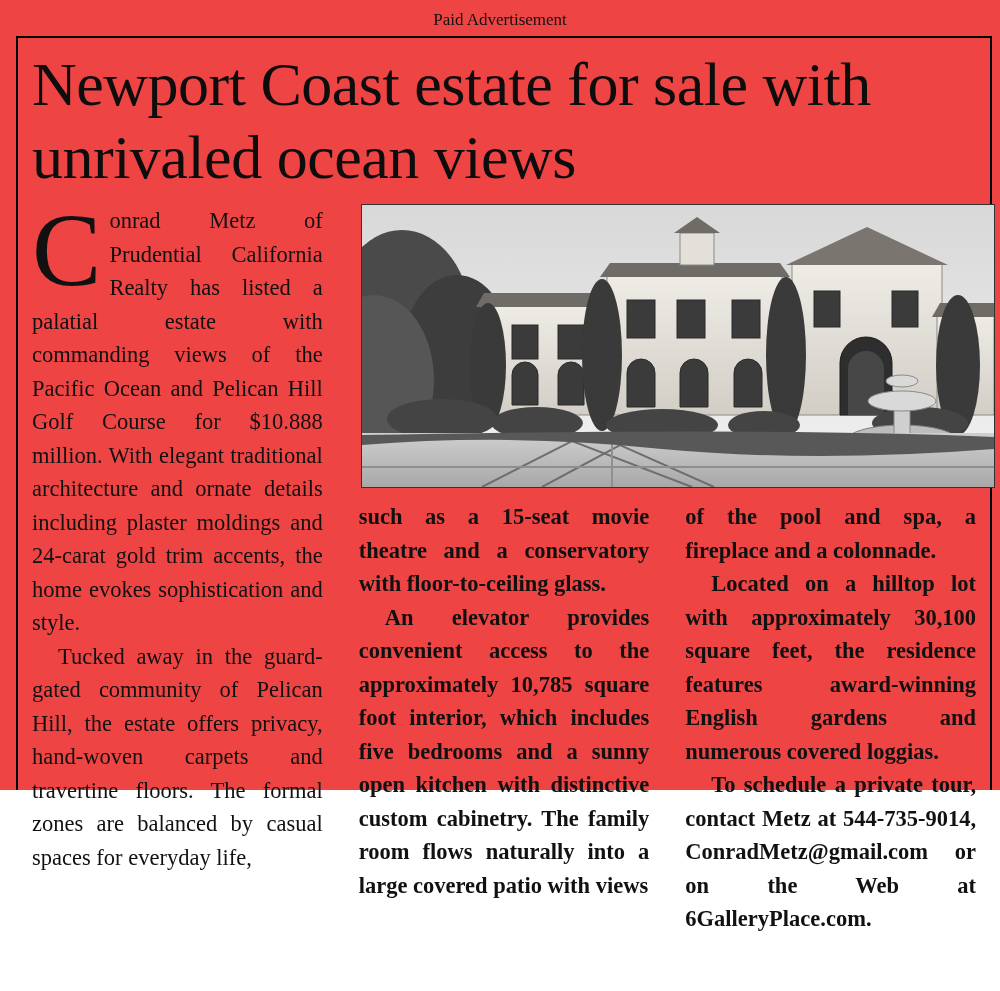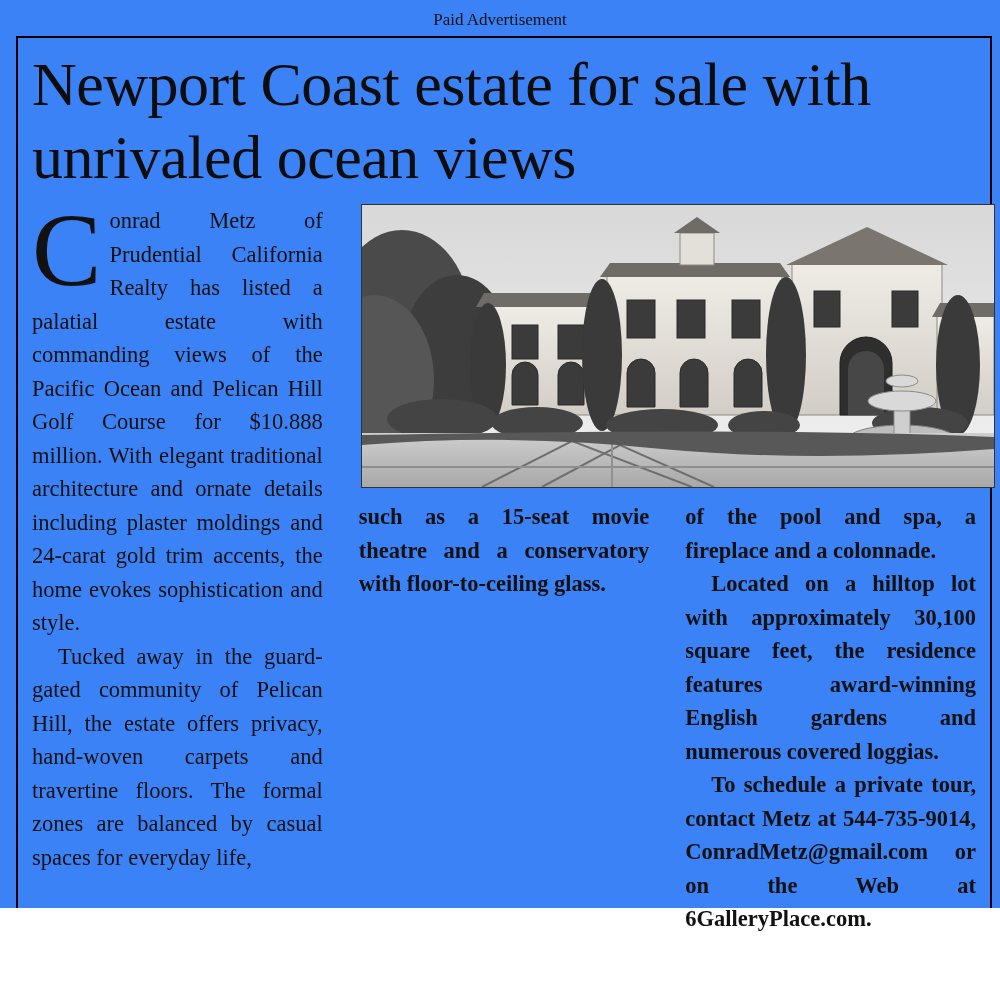--- a/index.html
+++ b/index.html
@@ -11,23 +11,23 @@
     width: 1000px;
     height: 991px;
     font-family: "Liberation Serif", serif;
     color: #111111;
     overflow: hidden;
   }
 
   .page {
     position: relative;
     width: 1000px;
-    height: 908px;
+    height: 790px;
     box-sizing: border-box;
-    background: #3b82f6;
+    background: #ef4444;
   }
 
   
   .paid-ad {
     text-align: center;
     font-family: "Liberation Serif", serif;
     font-size: 17px;
     line-height: 20px;
     padding-top: 10px;
     padding-bottom: 6px;
@@ -217,20 +217,21 @@
         </svg>
       </div>
 
       <div class="col col1">
         <p class="dropcap">Conrad Metz of Prudential California Realty has listed a palatial estate with commanding views of the Pacific Ocean and Pelican Hill Golf Course for $10.888 million. With elegant traditional architecture and ornate details including plaster moldings and 24-carat gold trim accents, the home evokes sophistication and style.</p>
         <p>Tucked away in the guard-gated community of Pelican Hill, the estate offers privacy, hand-woven carpets and travertine floors. The formal zones are balanced by casual spaces for everyday life,</p>
       </div>
 
       <div class="col col2">
         <p>such as a 15-seat movie theatre and a conservatory with floor-to-ceiling glass.</p>
+        <p>An elevator provides convenient access to the approximately 10,785 square foot interior, which includes five bedrooms and a sunny open kitchen with distinctive custom cabinetry. The family room flows naturally into a large covered patio with views</p>
       </div>
 
       <div class="col col3">
         <p>of the pool and spa, a fireplace and a colonnade.</p>
         <p>Located on a hilltop lot with approximately 30,100 square feet, the residence features award-winning English gardens and numerous covered loggias.</p>
         <p>To schedule a private tour, contact Metz at 544-735-9014, ConradMetz@gmail.com or on the Web at 6GalleryPlace.com.</p>
       </div>
 
     </div>
   </div>

